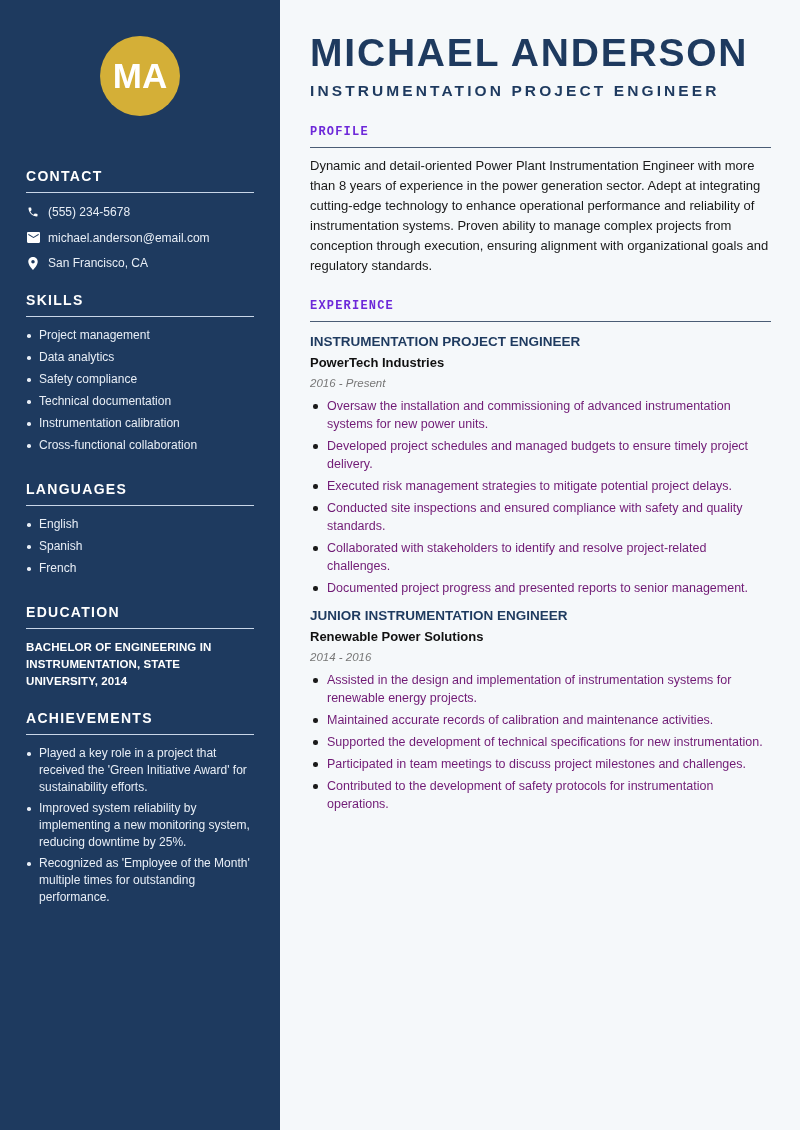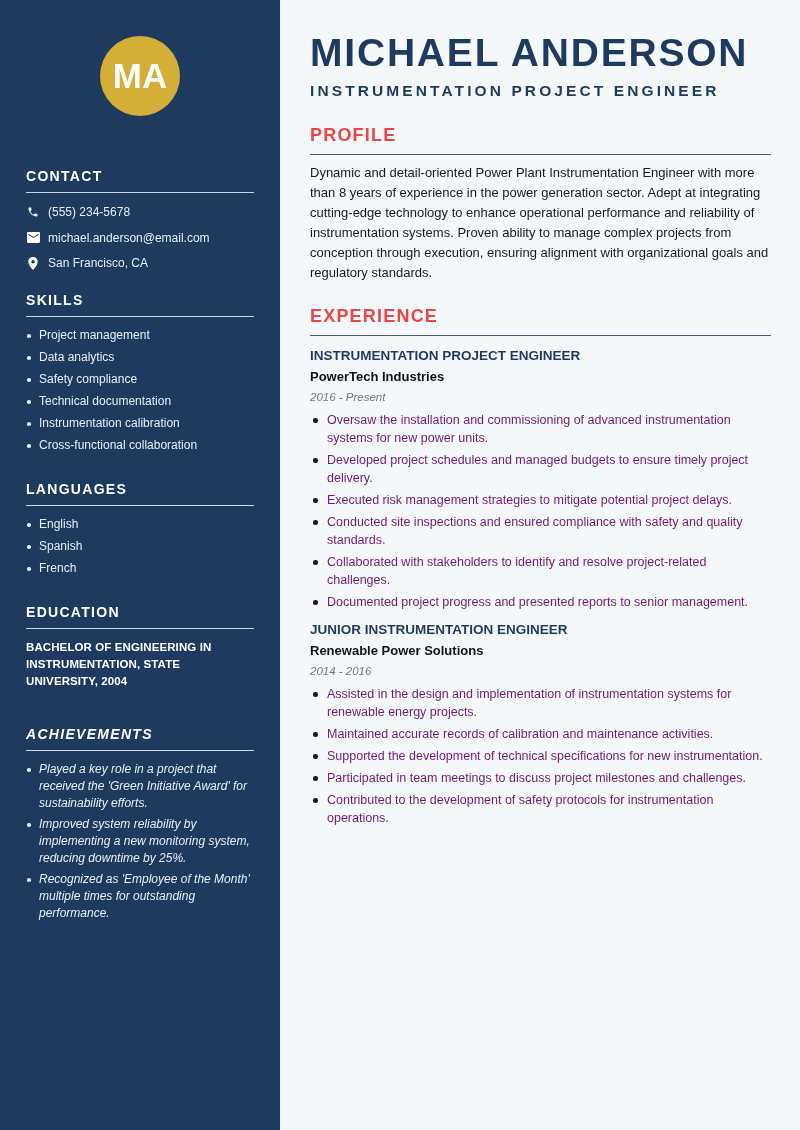--- a/index.html
+++ b/index.html
@@ -54,42 +54,43 @@
       line-height: 17px;
       margin-bottom: 5px;
     }
     .side-list li::before {
       content: ""; position: absolute; left: 1px; top: 7px;
       width: 3.5px; height: 3.5px; border-radius: 50%; background: #e8eef6;
     }
     .side-section.skills { margin-top: 20px; }
     .side-section.languages { margin-top: 27px; }
     .side-section.education { margin-top: 27px; }
-    .side-section.achievements { margin-top: 36px; font-style: italic; }
+    .side-section.achievements { margin-top: 20px; }
     .edu-text {
       font-size: 11.5px; font-weight: bold; line-height: 17px; color: #ffffff;
       letter-spacing: 0.1px;
     }
     .ach-list li { margin-bottom: 4px; }
 
     
     .main { flex: 1; padding: 30px 29px 0 30px; }
     .name {
       font-size: 39px; font-weight: bold; color: #1e3a5f;
       letter-spacing: 1.8px; line-height: 46px;
     }
     .role {
       font-size: 15.5px; color: #1e3a5f; letter-spacing: 3.1px;
       margin-top: 6px;
     }
     .main-title {
-      font-size: 18px; font-weight: bold; color: #ef4444;
+      font-size: 12px; font-weight: bold; color: #6d28d9;
       letter-spacing: 1.2px;
       padding-bottom: 8px;
       border-bottom: 1.5px solid #4a5d75;
+      font-family: Liberation Mono, monospace;
     }
     .profile { margin-top: 25px; }
     .profile p {
       margin-top: 8px; font-size: 13px; line-height: 20px; color: #1a1a1a;
     }
     .experience { margin-top: 23px; }
     .job { margin-top: 12px; }
     .job + .job { margin-top: 11px; }
     .job-title {
       font-size: 13.5px; font-weight: bold; color: #1e3a5f; letter-spacing: 0px;
@@ -161,21 +162,21 @@
       <h3 class="side-title">LANGUAGES</h3>
       <ul class="side-list">
         <li>English</li>
         <li>Spanish</li>
         <li>French</li>
       </ul>
     </section>
 
     <section class="side-section education">
       <h3 class="side-title">EDUCATION</h3>
-      <p class="edu-text">BACHELOR OF ENGINEERING IN INSTRUMENTATION, STATE UNIVERSITY, 2004</p>
+      <p class="edu-text">BACHELOR OF ENGINEERING IN INSTRUMENTATION, STATE UNIVERSITY, 2014</p>
     </section>
 
     <section class="side-section achievements">
       <h3 class="side-title">ACHIEVEMENTS</h3>
       <ul class="side-list ach-list">
         <li>Played a key role in a project that received the 'Green Initiative Award' for sustainability efforts.</li>
         <li>Improved system reliability by implementing a new monitoring system, reducing downtime by 25%.</li>
         <li>Recognized as 'Employee of the Month' multiple times for outstanding performance.</li>
       </ul>
     </section>

